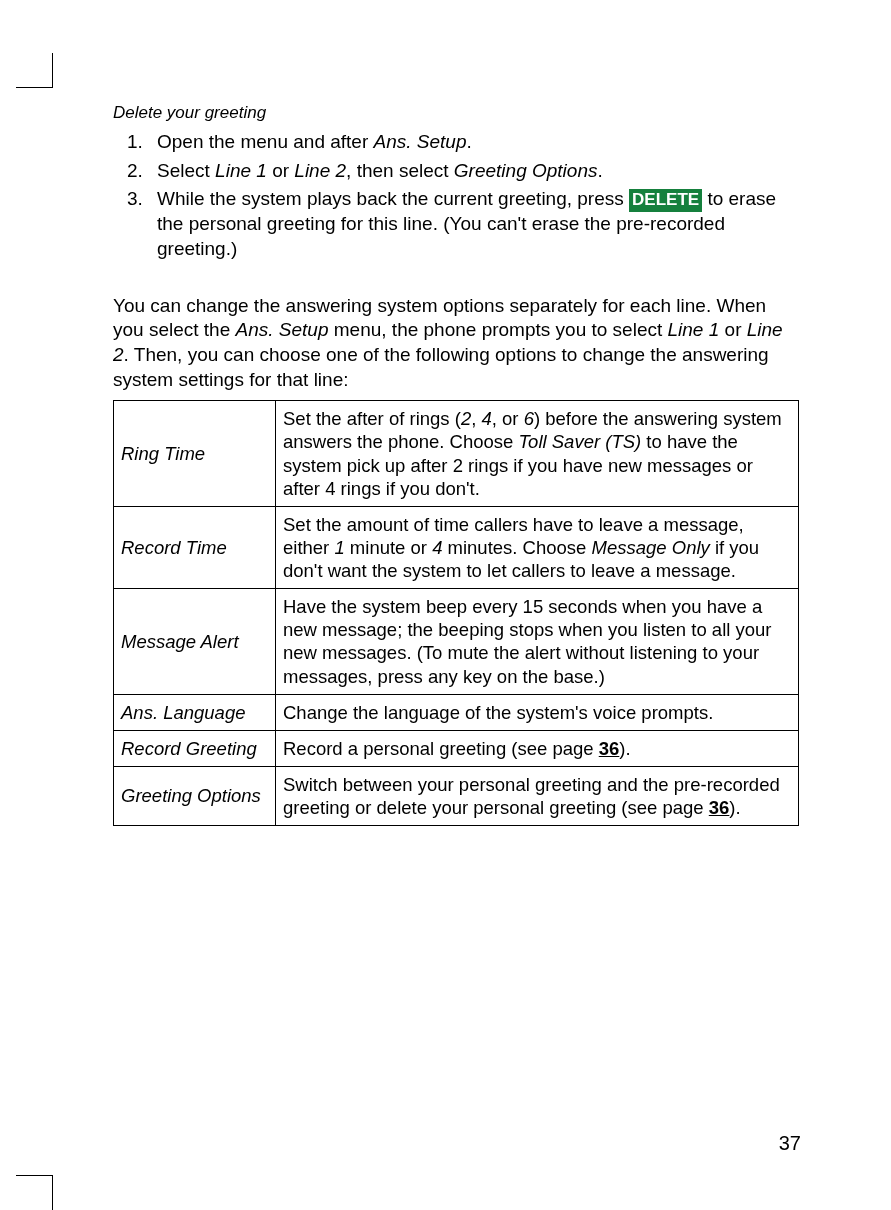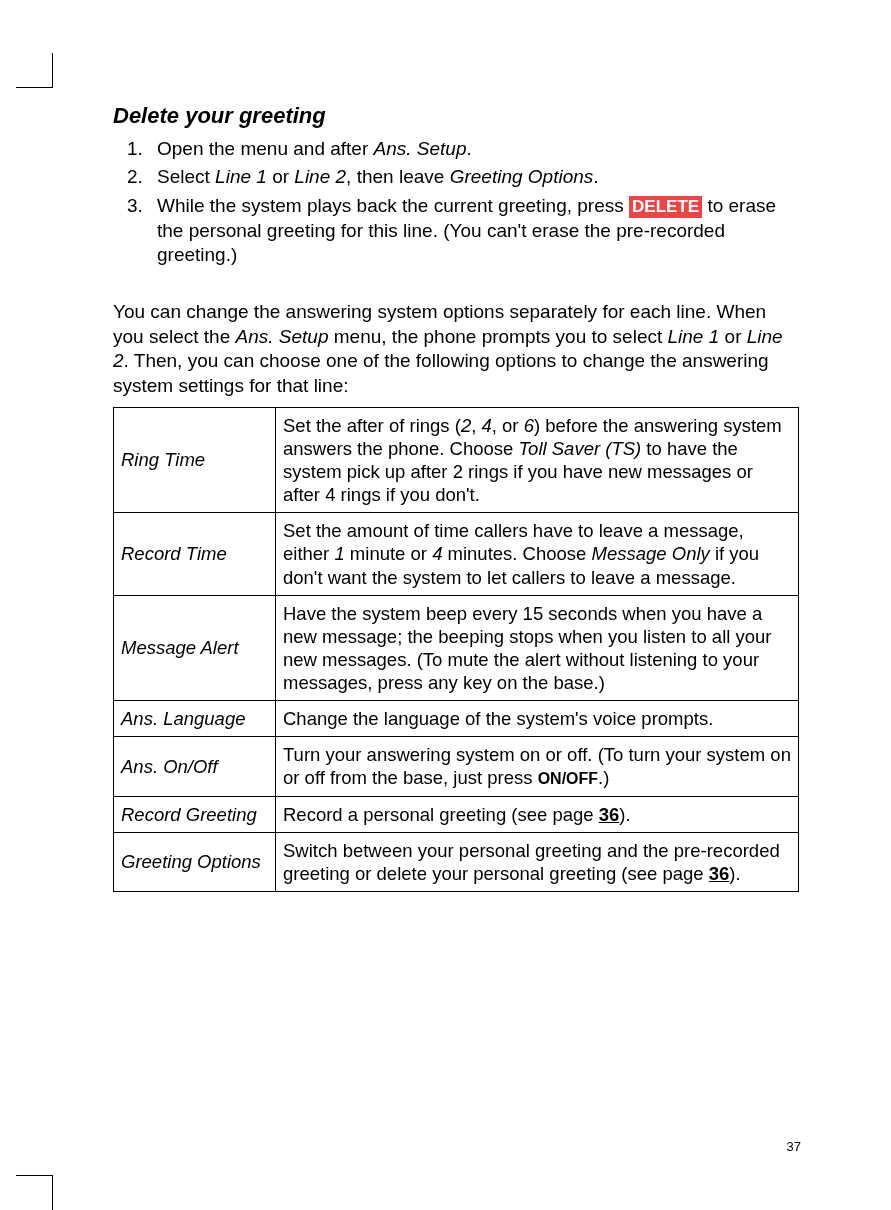--- a/index.html
+++ b/index.html
@@ -35,29 +35,29 @@
     border-right: 1px solid #000;
     border-top: 1px solid #000;
   }
   .content {
     position: absolute;
     top: 102px;
     left: 113px;
     right: 92px;
   }
   .heading {
-    font-weight: bold;
+    font-weight: normal;
     font-style: italic;
-    font-size: 22px;
+    font-size: 17px;
     margin-bottom: 6px;
   }
   .em { font-style: italic; }
   .btn-label {
     display: inline-block;
-    background: #ef4444;
+    background: #15803d;
     color: #fff;
     font-weight: bold;
     font-size: 17px;
     padding: 0 3px;
     font-family: Arial, Helvetica, sans-serif;
   }
   .ol {
     margin-left: 14px;
     margin-bottom: 32px;
   }
@@ -96,21 +96,21 @@
     font-weight: bold;
   }
   .smallcaps {
     font-size: 16px;
     font-weight: bold;
   }
   .page-num {
     position: absolute;
     right: 90px;
     bottom: 54px;
-    font-size: 13px;
+    font-size: 20px;
     font-weight: normal;
   }
 </style>
 </head>
 <body>
 
 <div class="page">
   <div class="crop-tl"></div>
   <div class="crop-bl"></div>
 
@@ -121,21 +121,21 @@
     <div class="ol">
       <div class="ol-item">
         <div class="ol-num">1.</div>
         <div class="ol-body">
           <span>Open the menu and after </span><span class="em">Ans. Setup</span><span>.</span>
         </div>
       </div>
       <div class="ol-item">
         <div class="ol-num">2.</div>
         <div class="ol-body">
-          <span>Select </span><span class="em">Line 1</span><span> or </span><span class="em">Line 2</span><span>, then leave </span><span class="em">Greeting Options</span><span>.</span>
+          <span>Select </span><span class="em">Line 1</span><span> or </span><span class="em">Line 2</span><span>, then select </span><span class="em">Greeting Options</span><span>.</span>
         </div>
       </div>
       <div class="ol-item">
         <div class="ol-num">3.</div>
         <div class="ol-body">
           <span>While the system plays back the current greeting, press </span><span class="btn-label">DELETE</span><span> to erase the personal greeting for this line. (You can't erase the pre-recorded greeting.)</span>
         </div>
       </div>
     </div>
 
@@ -155,24 +155,20 @@
       </tr>
       <tr>
         <td class="label">Message Alert</td>
         <td><span>Have the system beep every 15 seconds when you have a new message; the beeping stops when you listen to all your new messages. (To mute the alert without listening to your messages, press any key on the base.)</span></td>
       </tr>
       <tr>
         <td class="label">Ans. Language</td>
         <td><span>Change the language of the system's voice prompts.</span></td>
       </tr>
       <tr>
-        <td class="label">Ans. On/Off</td>
-        <td><span>Turn your answering system on or off. (To turn your system on or off from the base, just press </span><span class="smallcaps">ON/OFF</span><span>.)</span></td>
-      </tr>
-      <tr>
         <td class="label">Record Greeting</td>
         <td><span>Record a personal greeting (see page </span><span class="pg-link">36</span><span>).</span></td>
       </tr>
       <tr>
         <td class="label">Greeting Options</td>
         <td><span>Switch between your personal greeting and the pre-recorded greeting or delete your personal greeting (see page </span><span class="pg-link">36</span><span>).</span></td>
       </tr>
     </tbody>
       </table>
 

